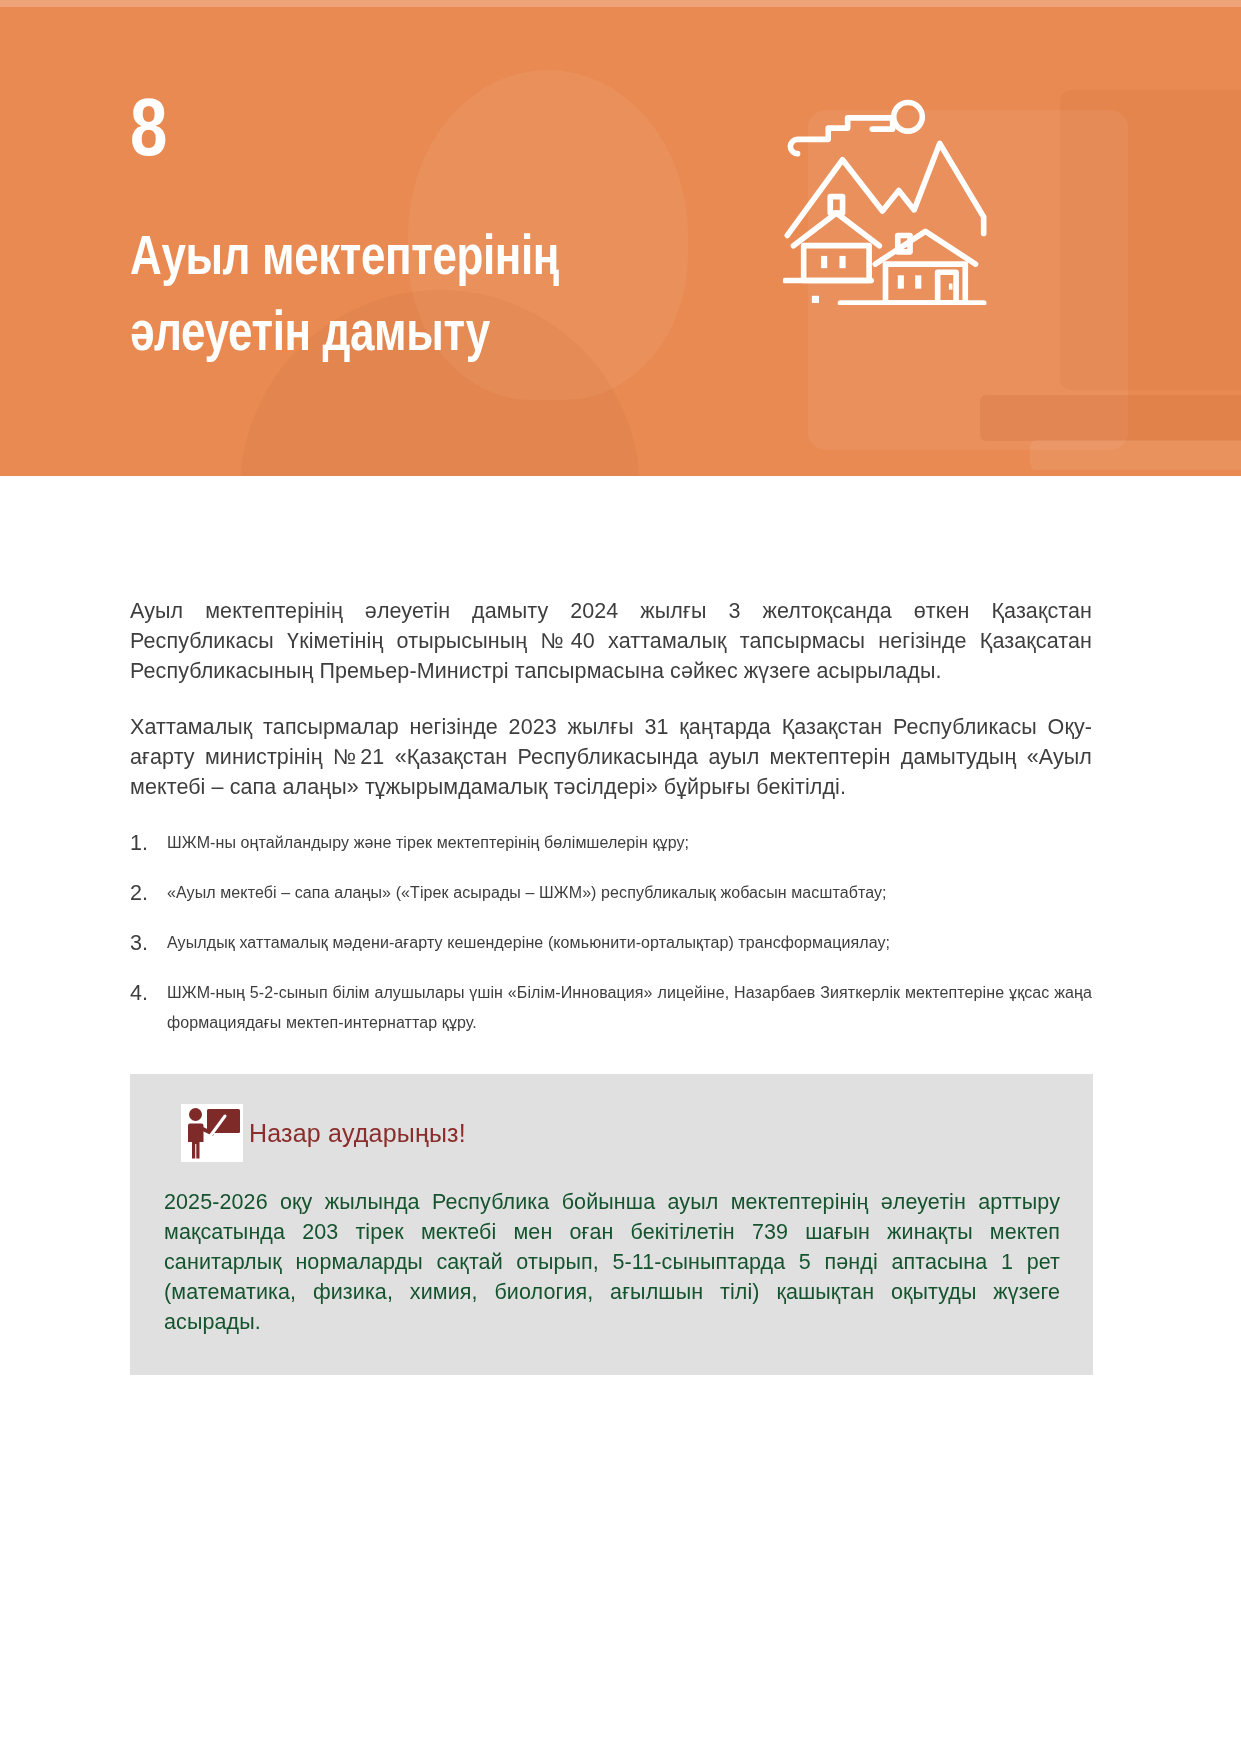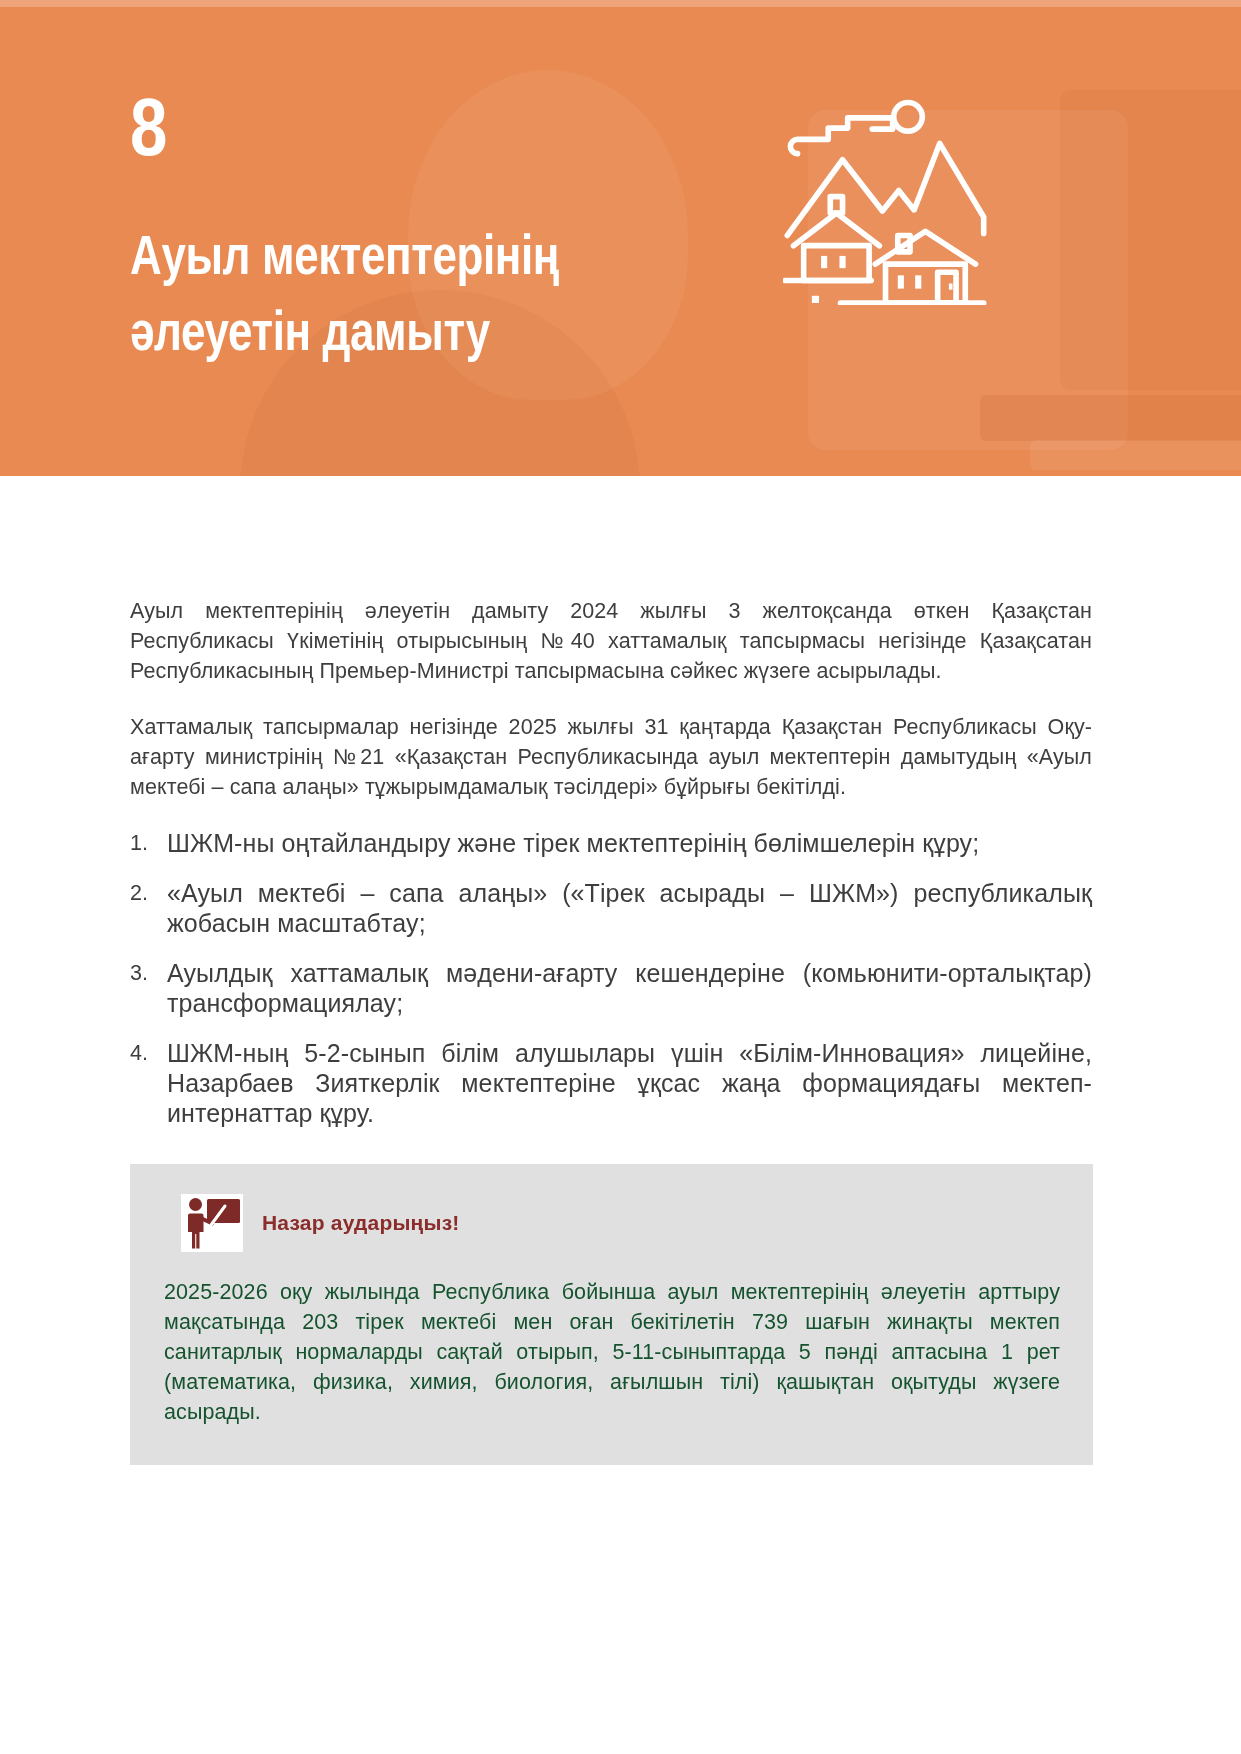--- a/index.html
+++ b/index.html
@@ -52,31 +52,31 @@
     width:962px; font-size:21.5px; line-height:30px;
     text-align:justify; letter-spacing:0.1px;
     margin-bottom:26px;
     margin-top:12px;
   }
   .content p.lead-par { margin-bottom:16px; }
 
   ol.items { list-style:none; width:962px; }
   ol.items li { display:flex; margin-bottom:20px; }
   .li-num  { flex:0 0 37px; font-size:21.5px; line-height:30px; }
-  .li-text { flex:1 1 auto; font-size:25px; line-height:30px; text-align:justify; letter-spacing:0.1px; }
+  .li-text { flex:1 1 auto; font-size:16px; line-height:30px; text-align:justify; letter-spacing:0.1px; }
 
   
   .callout {
     margin-top:36px; width:963px; background:#E0E0E0;
     padding:30px 33px 38px 34px;
   }
   .callout-header { display:flex; align-items:center; margin-left:17px; }
   .callout-icon { width:62px; height:58px; display:block; }
   .callout-heading {
-    margin-left:19px; color:#8A2D2B; font-size:21px; font-weight:700;
+    margin-left:6px; color:#8A2D2B; font-size:25px; font-weight:400;
     letter-spacing:0.2px;
   }
   .callout-body {
     margin-top:25px; font-size:21.5px; line-height:30px; color:#14532d;
     text-align:justify; letter-spacing:0.1px;
   }
 </style>
 </head>
 <body>
 
@@ -119,21 +119,21 @@
       <rect x="162" y="199" width="3.5" height="6" fill="#ffffff" stroke="none"></rect>
 
       <path d="M2,196 H86"></path>
       <path d="M56,218 H196"></path>
       <rect x="28" y="211" width="7" height="7" fill="#ffffff" stroke="none"></rect>
     </svg>
   </header>
 
   <main class="content">
     <p class="body-par">Ауыл мектептерінің әлеуетін дамыту 2024 жылғы 3 желтоқсанда өткен Қазақстан Республикасы Үкіметінің отырысының №40 хаттамалық тапсырмасы негізінде Қазақсатан Республикасының Премьер-Министрі тапсырмасына сәйкес жүзеге асырылады.</p>
-    <p class="body-par">Хаттамалық тапсырмалар негізінде 2025 жылғы 31 қаңтарда Қазақстан Республикасы Оқу-ағарту министрінің №21 «Қазақстан Республикасында ауыл мектептерін дамытудың «Ауыл мектебі – сапа алаңы» тұжырымдамалық тәсілдері» бұйрығы бекітілді.</p>
+    <p class="body-par">Хаттамалық тапсырмалар негізінде 2023 жылғы 31 қаңтарда Қазақстан Республикасы Оқу-ағарту министрінің №21 «Қазақстан Республикасында ауыл мектептерін дамытудың «Ауыл мектебі – сапа алаңы» тұжырымдамалық тәсілдері» бұйрығы бекітілді.</p>
 
     <ol class="items">
       <li>
         <span class="li-num">1.</span>
         <span class="li-text">ШЖМ-ны оңтайландыру және тірек мектептерінің бөлімшелерін құру;</span>
       </li>
       <li>
         <span class="li-num">2.</span>
         <span class="li-text">«Ауыл мектебі – сапа алаңы» («Тірек асырады – ШЖМ») республикалық жобасын масштабтау;</span>
       </li>

